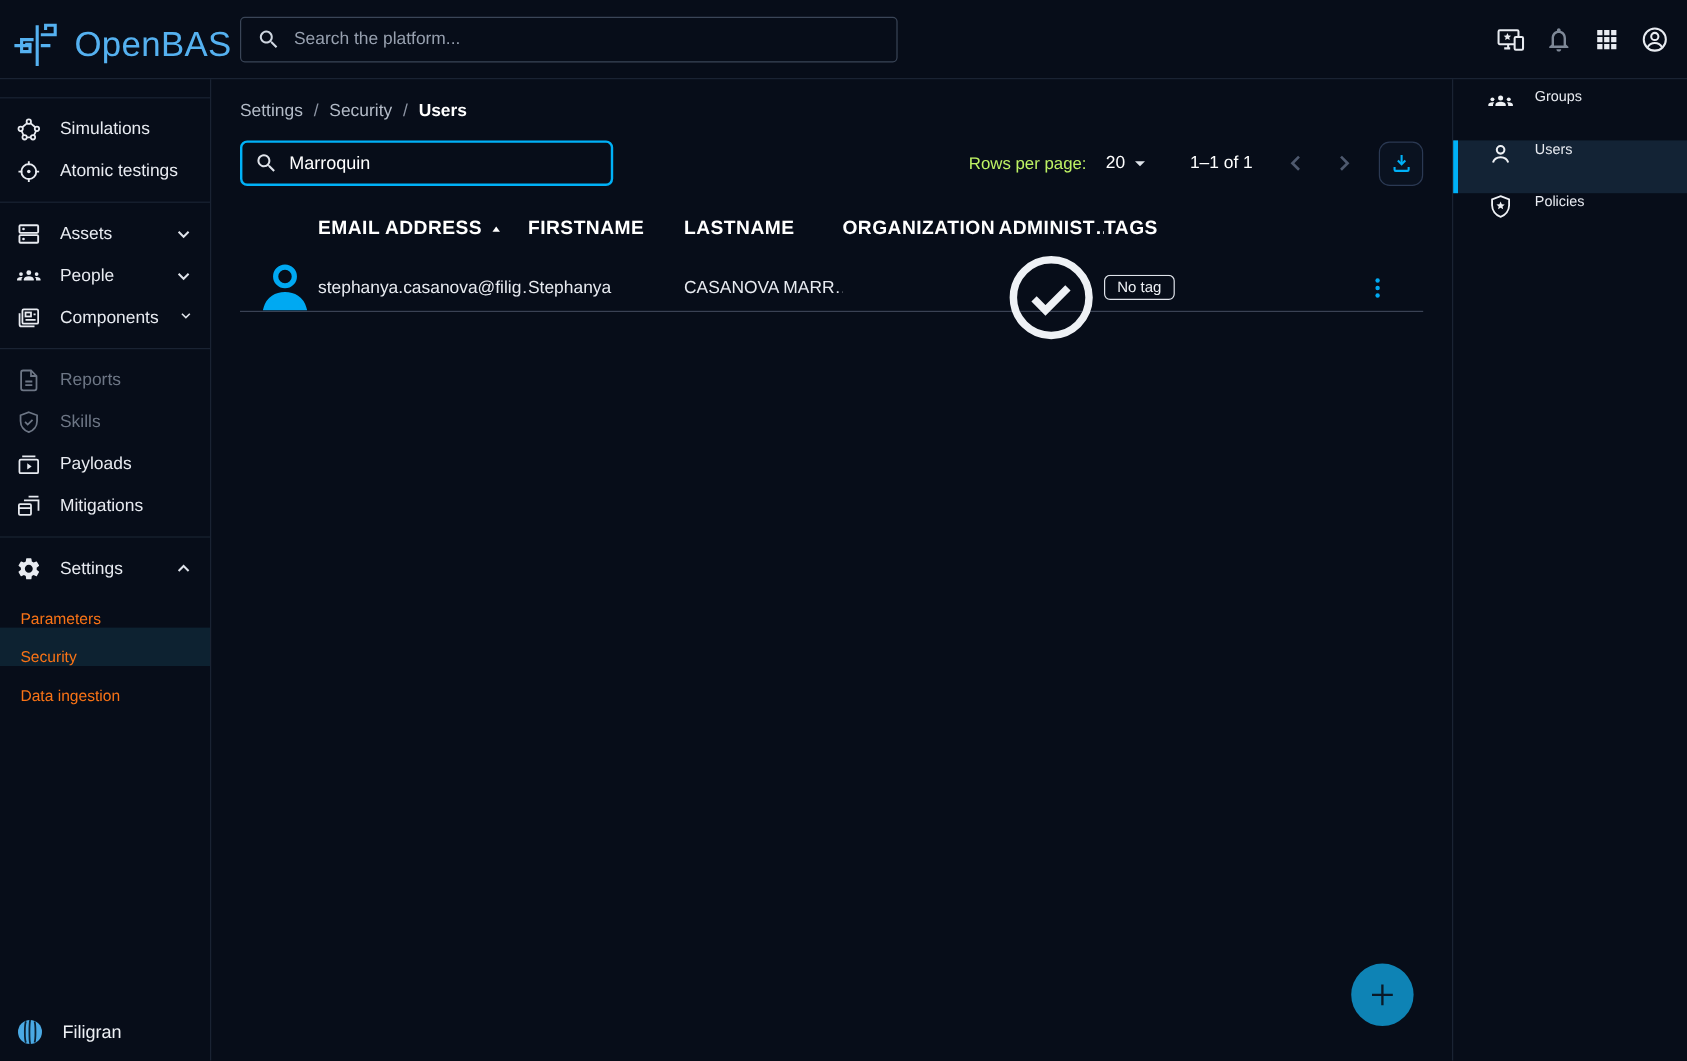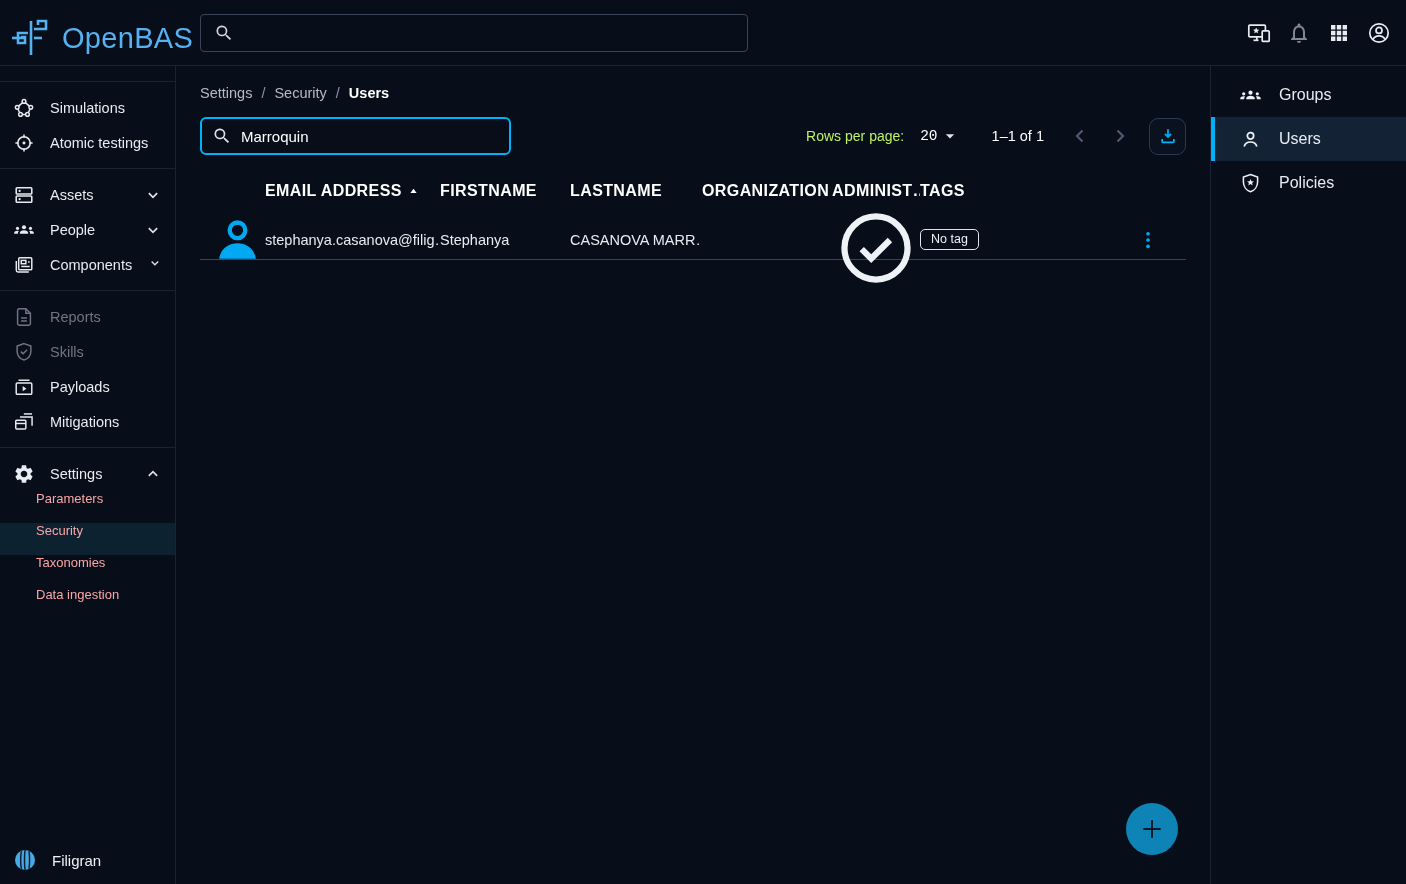--- a/index.html
+++ b/index.html
@@ -48,22 +48,22 @@
   }
   .nav-item {
     height:35px; display:flex; align-items:center;
     padding-left:13px; gap:15px; font-size:14.5px; color:#e8ebf1; cursor:pointer;
   }
   .nav-item .nicon { width:22px; height:22px; flex:none; color:#e8ebf1; }
   .nav-item.disabled, .nav-item.disabled .nicon { color:#6d7685; cursor:default;text-align:right; }
   .nav-item .chev { margin-left:auto; margin-right:12px; width:20px; height:20px; color:#dfe3ea; }
   .nav-divider { height:1px; background:#1a2333; margin:8px 0; }
   .sub-item {
-    height:32px; display:flex; align-items:flex-start;
-    padding-left:36px; font-size:13px; color:#fca5a5; cursor:pointer;
+    height:32px; display:flex; align-items:flex-end;
+    padding-left:17px; font-size:13px; color:#f97316; cursor:pointer;
   }
   .sub-item.selected { background:#0d2231; }
   .nav-footer { position:absolute; bottom:6px; left:0; width:100%; }
   .footer-item {
     height:36px; display:flex; align-items:center;
     padding-left:13px; gap:15px; font-size:15px; color:#eef1f5; cursor:pointer;
   }
   .footer-item .nicon { width:24px; height:24px; flex:none; }
   .footer-item .cicon { width:24px; height:24px; display:flex; align-items:center; justify-content:center; color:#e8ebf1; }
 
@@ -86,21 +86,21 @@
     background:transparent; border:none; outline:none;
     color:#ffffff; font-size:15px; font-weight:500; width:100%;
     font-family:"Liberation Sans", sans-serif;
   }
   .toolbar-right {
     position:absolute; right:24px; top:51px; height:38px;
     display:flex; align-items:center;
   }
   .rpp-label { font-size:14px; color:#bef264; }
   .rpp-select {
-    display:flex; align-items:center; gap:2px; margin-left:16px; cursor:pointer;font-family:Liberation Mono, monospace;
+    display:flex; align-items:center; gap:2px; margin-left:16px; cursor:pointer;
   }
   .rpp-value { font-size:14.5px; color:#ffffff; }
   .caret { width:20px; height:20px; color:#dfe3ea; }
   .range-label { font-size:14.5px; color:#ffffff; margin-left:32px; font-weight:500; }
   .page-btn { width:24px; height:24px; color:#4e596e; margin-left:24px; cursor:default; }
   .page-btn.next { margin-left:16px; }
   .export-btn {
     width:37px; height:37px; margin-left:17px;
     border:1px solid #2b3953; border-radius:9px;
     display:flex; align-items:center; justify-content:center;
@@ -131,22 +131,22 @@
     padding:2px 10px 3px; font-size:12.5px; color:#eef1f5; font-weight:500;
   }
   .kebab-btn { width:26px; height:26px; color:#00a9f2; cursor:pointer; justify-self:center; }
 
   
   .right-panel {
     position:absolute; top:66px; right:0; bottom:0; width:196px;
     border-left:1px solid #1a2333; padding-top:7px;
   }
   .rp-item {
-    height:44px; display:flex; align-items:center; gap:17px;
-    padding-left:28px; font-size:16px; color:#e8ebf1; cursor:pointer; position:relative;
+    height:44px; display:flex; align-items:flex-start; gap:17px;
+    padding-left:28px; font-size:12px; color:#e8ebf1; cursor:pointer; position:relative;
   }
   .rp-item .nicon { width:23px; height:23px; flex:none; color:#eef1f5; }
   .rp-item.selected { background:#132335; }
   .rp-item.selected::before {
     content:""; position:absolute; left:0; top:0; bottom:0; width:4px; background:#00b1f7;
   }
 
   
   .fab {
     position:absolute; left:1126px; top:803px; width:52px; height:52px;
@@ -170,20 +170,21 @@
       </svg>
     </span>
     <span class="logo-text">OpenBAS</span>
   </div>
   <div class="topbar-search">
     <span>
       <svg width="20" height="20" viewBox="0 0 24 24" fill="#cfd6e0">
           <path d="M15.5 14h-.79l-.28-.27a6.5 6.5 0 1 0-.7.7l.27.28v.79l5 4.99L20.49 19l-4.99-5zm-6 0A4.5 4.5 0 1 1 14 9.5 4.5 4.5 0 0 1 9.5 14z"></path>
         </svg>
     </span>
+    <input type="text" placeholder="Search the platform..." style="">
   </div>
   <div class="topbar-icons">
     <span class="tb-icon">
       <svg viewBox="0 0 24 24" fill="none" stroke="currentColor" stroke-width="1.7">
         <rect x="1.8" y="4.2" width="16.6" height="11.6" rx="1"></rect>
         <path d="M6.5 19.3h5"></path>
           <path d="M9.8 15.8v3.5"></path>
         <path fill="currentColor" stroke="none" d="M9.2 6.6l.95 2 2.15.2-1.65 1.45.5 2.1-1.95-1.15-1.95 1.15.5-2.1L6.1 8.8l2.15-.2z"></path>
         <rect x="15.2" y="9.8" width="7" height="10.6" rx="1" fill="#070d19"></rect>
       </svg>
@@ -340,23 +341,20 @@
       <svg viewBox="0 0 24 24" fill="none" stroke="currentColor" stroke-width="2">
           <path d="M7 14.2l5-5 5 5"></path>
         </svg>
     </span>
   </div>
   <div class="sub-item">
     <span>Parameters</span>
   </div>
   <div class="sub-item selected">
     <span>Security</span>
-  </div>
-  <div class="sub-item">
-    <span>Taxonomies</span>
   </div>
   <div class="sub-item">
     <span>Data ingestion</span>
   </div>
 
   <div class="nav-footer">
     <div class="footer-item">
       <span class="nicon">
         <svg viewBox="0 0 24 24">
           <circle cx="12" cy="12" r="10" fill="#4aa9e4"></circle>

